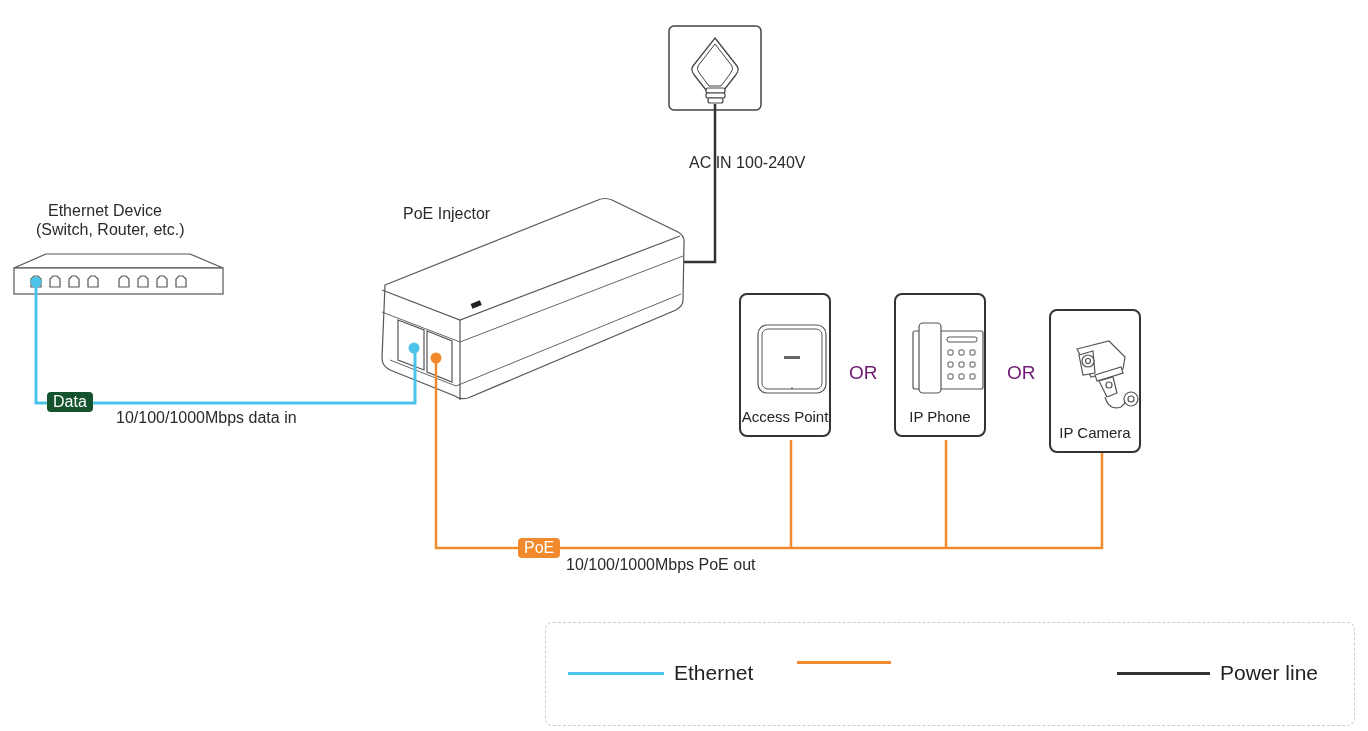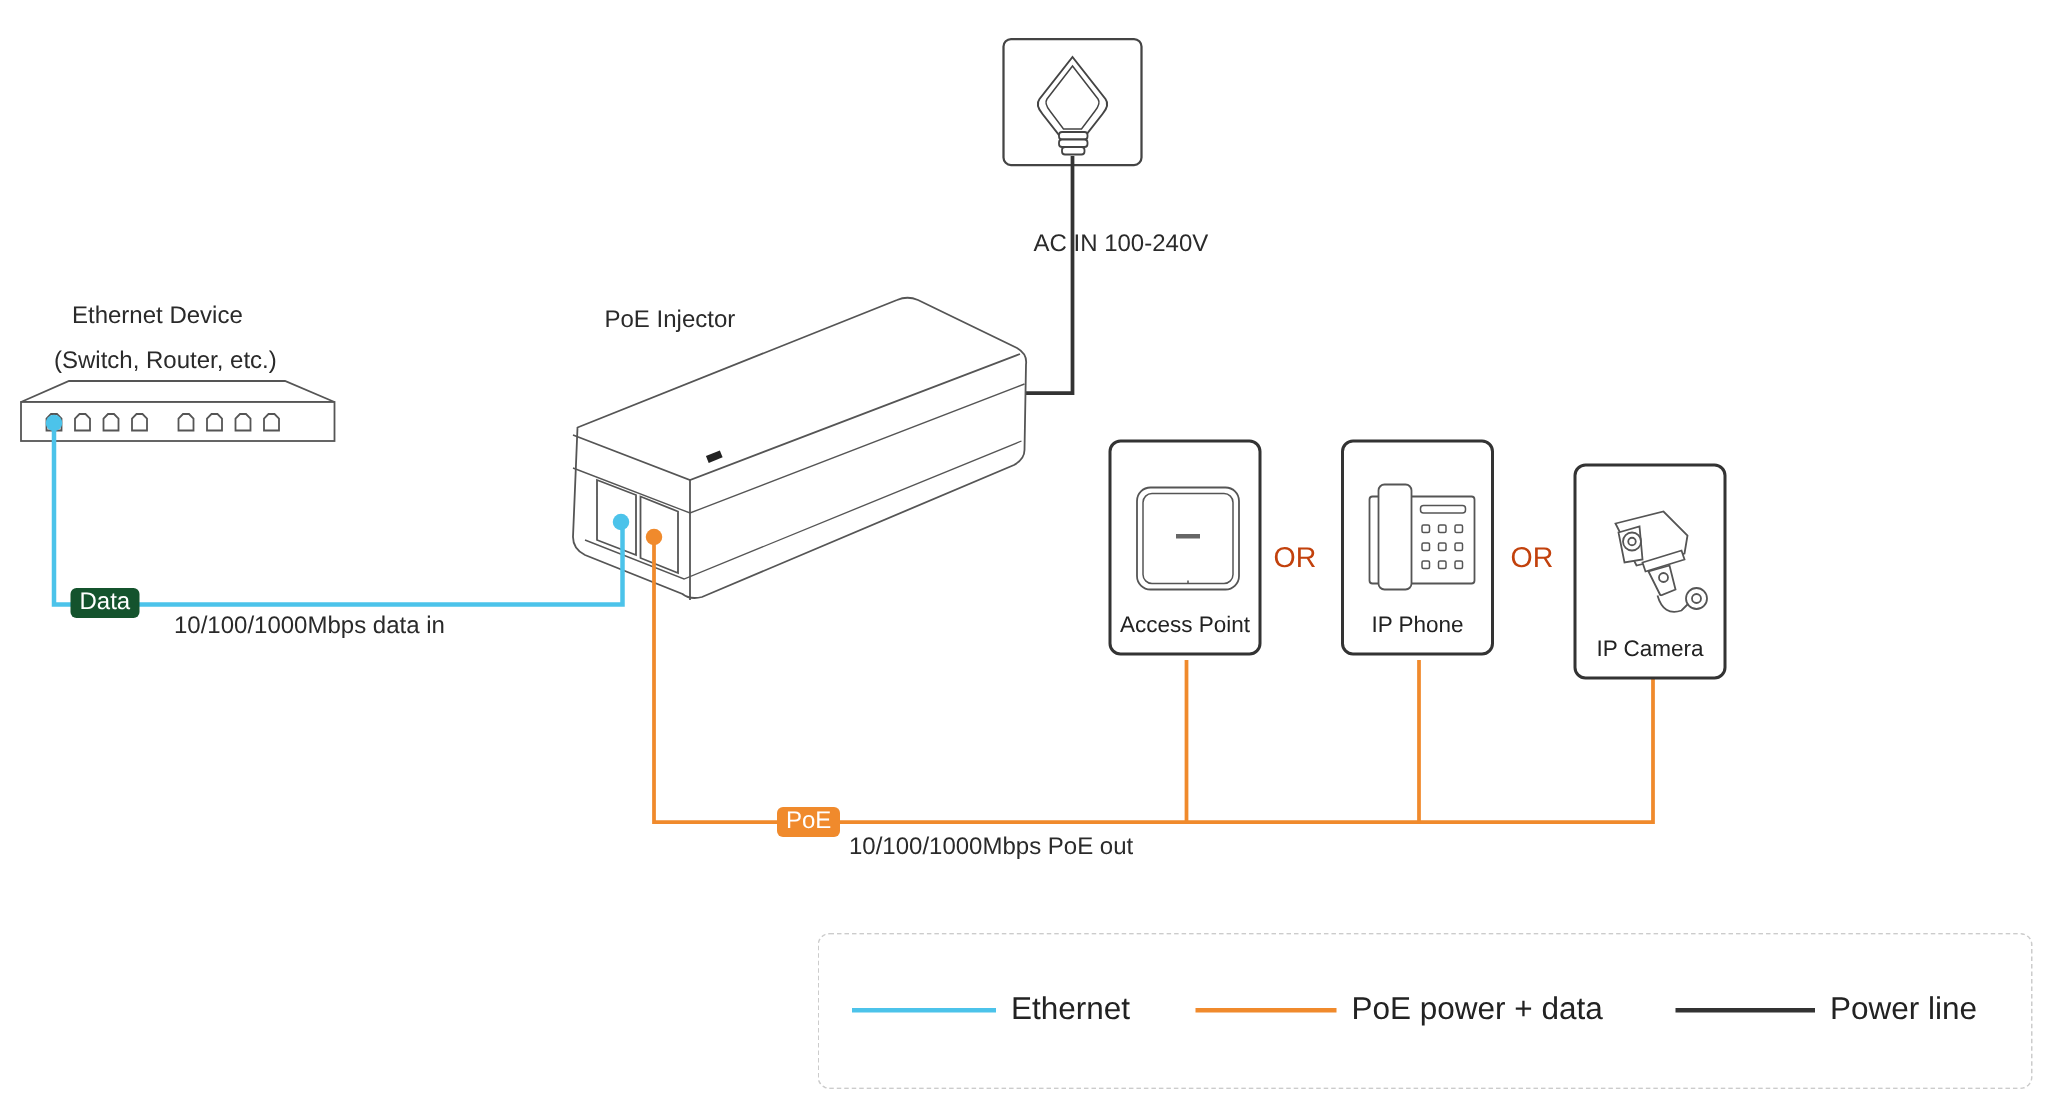--- a/index.html
+++ b/index.html
@@ -4,26 +4,26 @@
 <style>
   html, body { margin: 0; padding: 0; background: #ffffff; }
   body { width: 1368px; height: 731px; position: relative; overflow: hidden;
          font-family: "Liberation Sans", sans-serif; color: #333; }
   svg.diagram { position: absolute; left: 0; top: 0; }
   .lbl { position: absolute; font-size: 16px; color: #2a2a2a; white-space: nowrap; }
   .badge { position: absolute; color: #fff; font-size: 16px; border-radius: 4px;
            padding: 0 6px; line-height: 20px; height: 20px; }
   .badge.data { background: #14532d; }
   .badge.poe { background: #f08a2c; }
-  .devbox { position: absolute; width: 102px; height: 144px; border: 2px solid #333;
+  .devbox { position: absolute; width: 92px; height: 144px; border: 2px solid #333;
             border-radius: 8px; background: #fff; box-sizing: border-box; }
   .devbox .name { position: absolute; bottom: 10px; left: 0; right: 0; text-align: center;
                   font-size: 15px; color: #222; white-space: nowrap; }
   .devbox svg { position: absolute; left: 0; top: 0; }
-  .or { position: absolute; font-size: 19px; color: #c2410c; }
+  .or { position: absolute; font-size: 19px; color: #701a75; }
   .legend { position: absolute; left: 545px; top: 622px; width: 810px; height: 104px;
             border: 1px dashed #ccc; border-radius: 8px; box-sizing: border-box; }
   .legend-item { position: absolute; top: 38px; display: flex; align-items: center; }
   .legend-line { height: 3px; margin-right: 10px; }
   .legend-text { font-size: 21px; color: #222; }
 </style>
 </head>
 <body>
 
 <svg class="diagram" width="1368" height="731">
@@ -69,21 +69,21 @@
   <circle cx="36" cy="282" r="5.5" fill="#4cc3ea"></circle>
   <circle cx="414" cy="348" r="5.5" fill="#4cc3ea"></circle>
 
   <polyline points="436,358 436,548 1102,548 1102,440" fill="none" stroke="#f08a2c" stroke-width="2.5"></polyline>
   <line x1="791" y1="440" x2="791" y2="548" stroke="#f08a2c" stroke-width="2.5"></line>
   <line x1="946" y1="440" x2="946" y2="548" stroke="#f08a2c" stroke-width="2.5"></line>
   <circle cx="436" cy="358" r="5.5" fill="#f08a2c"></circle>
 </svg>
 
 <div class="lbl" style="left:48px;top:202px;">Ethernet Device</div>
-<div class="lbl" style="left:36px;top:232px;">(Switch, Router, etc.)</div>
+<div class="lbl" style="left:36px;top:221px;">(Switch, Router, etc.)</div>
 <div class="lbl" style="left:403px;top:205px;">PoE Injector</div>
 <div class="lbl" style="left:689px;top:154px;">AC IN 100-240V</div>
 
 <div class="badge data" style="left:47px;top:392px;">Data</div>
 <div class="lbl" style="left:116px;top:409px;">10/100/1000Mbps data in</div>
 
 <div class="badge poe" style="left:484px;top:538px;margin-left:34px;">PoE</div>
 <div class="lbl" style="left:566px;top:556px;">10/100/1000Mbps PoE out</div>
 
 <div class="devbox" style="left:739px;top:293px;">
@@ -134,19 +134,18 @@
   <div class="name">IP Camera</div>
 </div>
 
 <div class="legend">
   <div class="legend-item" style="left:22px;">
     <div class="legend-line" style="width:96px;background:#4cc3ea;"></div>
     <div class="legend-text">Ethernet</div>
   </div>
   <div class="legend-item" style="left:251px;">
     <div class="legend-line" style="width:94px;background:#f08a2c;"></div>
-    <div class="legend-text">PoE power + data</div>
   </div>
   <div class="legend-item" style="left:571px;">
     <div class="legend-line" style="width:93px;background:#333333;"></div>
     <div class="legend-text">Power line</div>
   </div>
 </div>
 
 </body></html>

